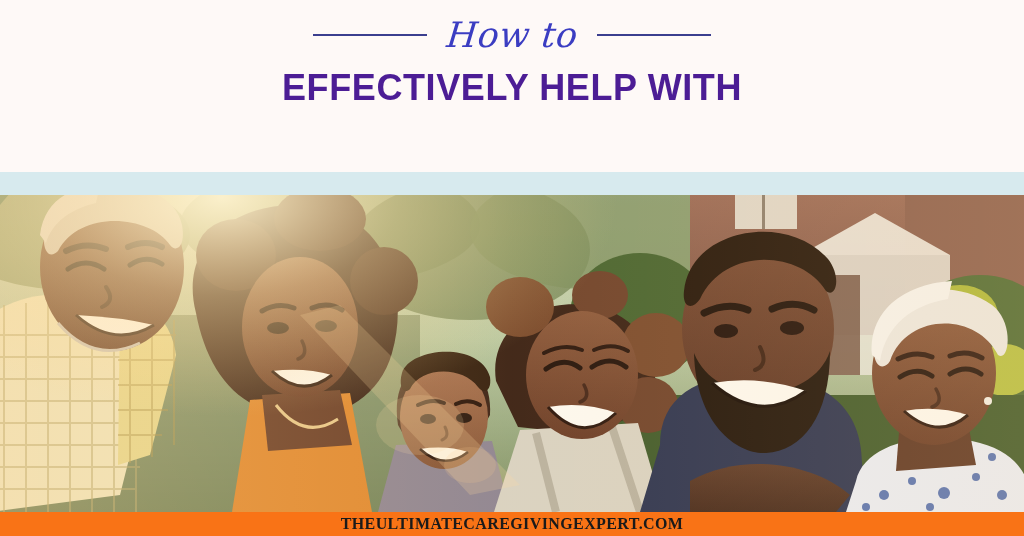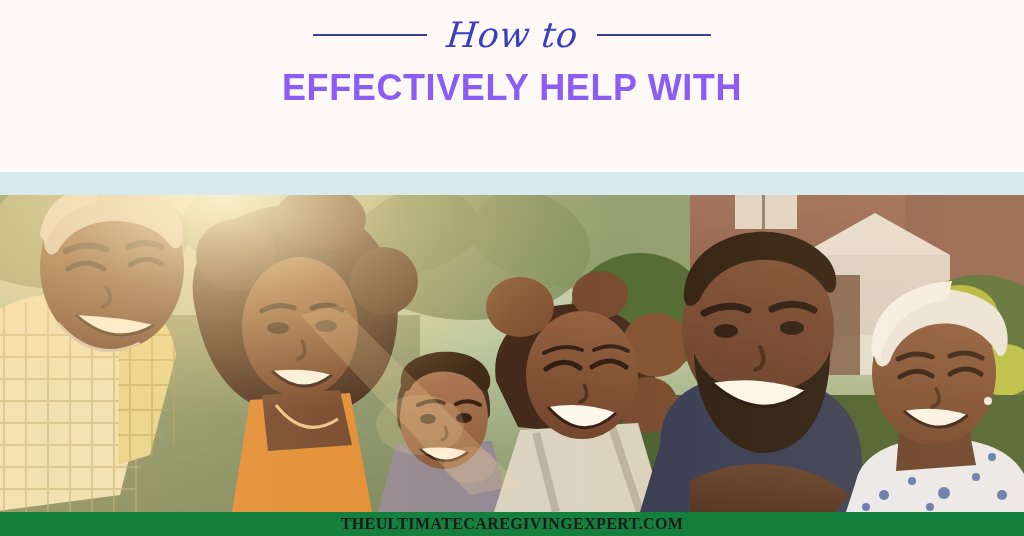--- a/index.html
+++ b/index.html
@@ -53,21 +53,21 @@
     letter-spacing: 0.5px;
     white-space: nowrap;
     transform: skewX(-6deg);
   }
   .headline {
     position: absolute;
     left: 0;
     top: 66px;
     width: 1024px;
     text-align: center;
-    color: #8b5cf6;
+    color: #4c1d95;
     font-family: "Liberation Sans", sans-serif;
     font-weight: bold;
     font-size: 36px;
     line-height: 43px;
     letter-spacing: 0.6px;
   }
   .headline-line { display: block; white-space: nowrap; }
 
   
   .accent-band {
@@ -88,21 +88,21 @@
     background: #6b5a46;
   }
   .photo-svg { display: block; width: 1024px; height: 317px; }
 
   
   .footer {
     position: absolute;
     left: 0; top: 512px;
     width: 1024px;
     height: 24px;
-    background: #15803d;
+    background: #f97316;
     display: flex;
     align-items: center;
     justify-content: center;
   }
   .footer-text {
     font-family: "Liberation Serif", serif;
     font-weight: bold;
     font-size: 16px;
     letter-spacing: 0.4px;
     color: #1A1A1A;

